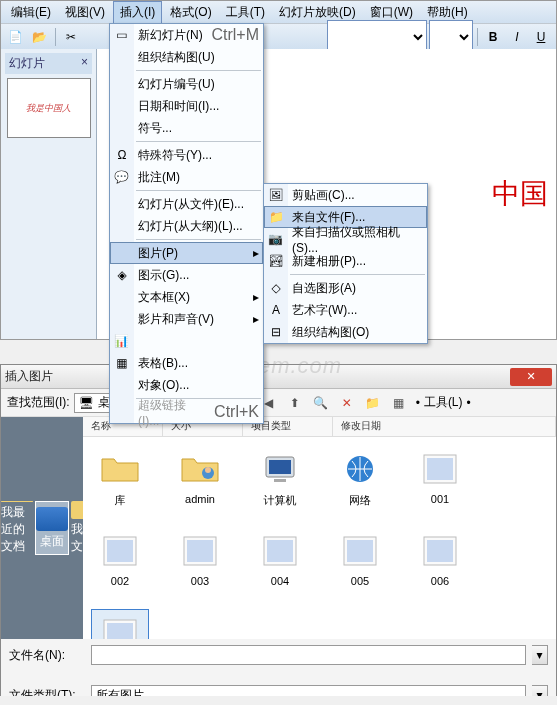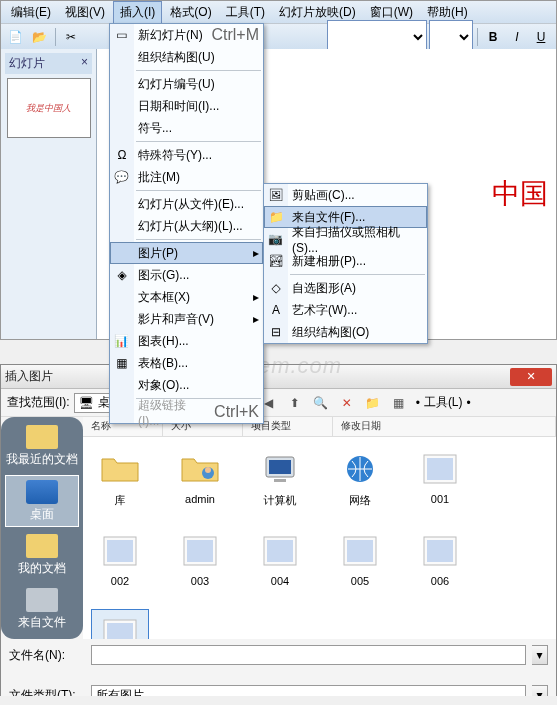--- a/index.html
+++ b/index.html
@@ -40,21 +40,21 @@
 .dialog-titlebar { display: flex; align-items: center; height: 24px; background: linear-gradient(#f8f8f8, #e0e0e0); padding: 0 4px; border-bottom: 1px solid #bbb; }
 .dialog-title { flex: 1; font-size: 12px; color: #222; }
 .close-btn { width: 42px; height: 18px; background: #d04030; color: #fff; display: flex; align-items: center; justify-content: center; font-size: 11px; cursor: pointer; border-radius: 2px; }
 
 .dialog-toolbar { display: flex; align-items: center; height: 28px; padding: 2px 6px; gap: 4px; background: #f4f4f4; border-bottom: 1px solid #ddd; }
 .dialog-label { white-space: nowrap; }
 .location-select { flex: 0 0 auto; display: flex; align-items: center; gap: 4px; border: 1px solid #999; background: #fff; height: 20px; padding: 0 4px; width: 180px; }
 .dlg-tbtn { width: 22px; height: 22px; display: flex; align-items: center; justify-content: center; cursor: pointer; color: #555; }
 
 .dialog-body { display: flex; height: calc(100% - 108px); }
-.places-bar { width: 82px; background: #6a7a8a; display: flex; flex-direction: column; align-items: center; padding: 4px 0; gap: 2px; border-radius: 13px; }
+.places-bar { width: 82px; background: #6a7a8a; display: flex; align-items: center; padding: 4px 0; gap: 2px; }
 .place-item { width: 74px; height: 54px; display: flex; flex-direction: column; align-items: center; justify-content: center; color: #fff; cursor: pointer; font-size: 11px; gap: 2px; }
 .place-item.active { background: #a8b8c8; border: 1px solid #fff; }
 .place-icon { width: 32px; height: 24px; background: #f0d070; border-radius: 2px; }
 .place-icon.desktop { background: linear-gradient(#4080d0, #2060b0); border-radius: 3px; }
 .place-icon.docs { background: #f0d070; }
 .place-icon.computer { background: #c0c8d0; }
 
 .file-area { flex: 1; background: #fff; display: flex; flex-direction: column; }
 .file-header { display: flex; height: 20px; border-bottom: 1px solid #ddd; background: #f8f8f8; }
 .file-header-col { padding: 2px 8px; border-right: 1px solid #ddd; font-size: 10px; color: #333; }
@@ -182,21 +182,20 @@
         <span class="menu-label">文本框(X)</span>
         <span class="menu-arrow">▸</span>
       </div>
       <div class="menu-item">
         <span class="menu-icon-slot"></span>
         <span class="menu-label">影片和声音(V)</span>
         <span class="menu-arrow">▸</span>
       </div>
       <div class="menu-item">
         <span class="menu-icon-slot">📊</span>
-        <span class="menu-label">图表(H)...</span>
       </div>
       <div class="menu-item">
         <span class="menu-icon-slot">▦</span>
         <span class="menu-label">表格(B)...</span>
       </div>
       <div class="menu-item">
         <span class="menu-icon-slot"></span>
         <span class="menu-label">对象(O)...</span>
       </div>
       <div class="menu-sep"></div>

